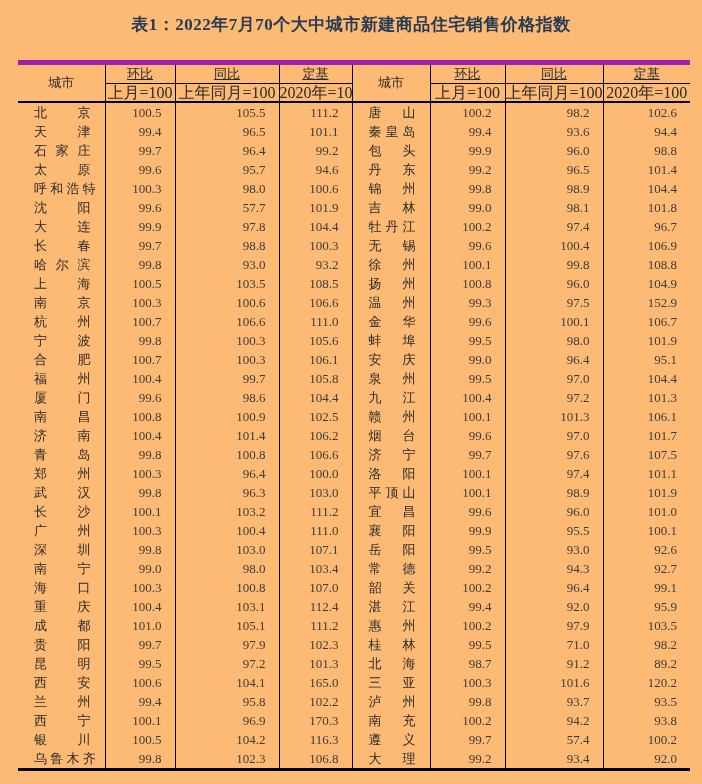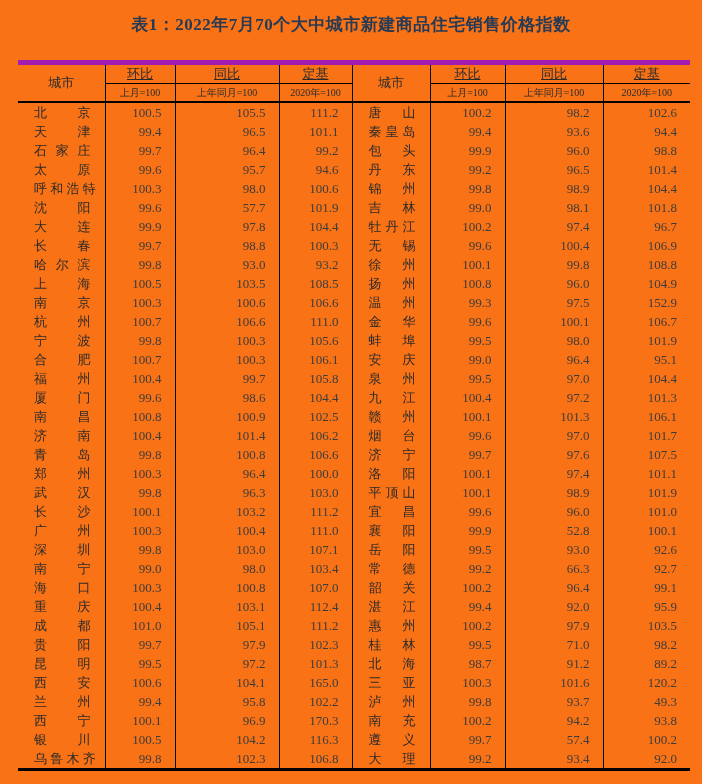--- a/index.html
+++ b/index.html
@@ -4,21 +4,21 @@
 <style>
   html, body {
     margin: 0;
     padding: 0;
     background: #ffffff;
     font-family: "Liberation Serif", "DejaVu Serif", serif;
   }
   .page {
     width: 702px;
     height: 784px;
-    background: #f97316;
+    background: #fdba74;
     overflow: hidden;
     position: relative;
   }
   .title {
     margin: 13px 0 0 0;
     text-align: center;
     font-size: 17px;
     font-weight: bold;
     color: #263a55;
     letter-spacing: 0.5px;
@@ -38,21 +38,21 @@
     font-weight: normal;
     border-left: 1px solid #000;
     overflow: hidden;
     white-space: nowrap;
   }
   table.idx .no-bl { border-left: none; }
   thead th { font-size: 13px; color: #2b2b2b; text-align: center; }
   thead tr.h-top th { height: 18px; line-height: 18px; }
   thead tr.h-top th.metric { border-bottom: 1px solid #000; text-decoration: underline; }
   thead tr.h-sub th {
-    height: 17px; line-height: 17px; font-size: 10px;
+    height: 17px; line-height: 17px; font-size: 16px;
     border-bottom: 2px solid #000;
   }
   thead th.city-h {
     border-bottom: 2px solid #000;
     vertical-align: middle;
   }
   tbody td {
     height: 19px;
     line-height: 19px;
     font-size: 13px;
@@ -327,41 +327,41 @@
           <td class="num">96.0</td>
           <td class="num">101.0</td>
         </tr>
         <tr>
           <td class="city no-bl">广 州</td>
           <td class="num">100.3</td>
           <td class="num">100.4</td>
           <td class="num">111.0</td>
           <td class="city">襄 阳</td>
           <td class="num">99.9</td>
-          <td class="num">52.8</td>
+          <td class="num">95.5</td>
           <td class="num">100.1</td>
         </tr>
         <tr>
           <td class="city no-bl">深 圳</td>
           <td class="num">99.8</td>
           <td class="num">103.0</td>
           <td class="num">107.1</td>
           <td class="city">岳 阳</td>
           <td class="num">99.5</td>
           <td class="num">93.0</td>
           <td class="num">92.6</td>
         </tr>
         <tr>
           <td class="city no-bl">南 宁</td>
           <td class="num">99.0</td>
           <td class="num">98.0</td>
           <td class="num">103.4</td>
           <td class="city">常 德</td>
           <td class="num">99.2</td>
-          <td class="num">66.3</td>
+          <td class="num">94.3</td>
           <td class="num">92.7</td>
         </tr>
         <tr>
           <td class="city no-bl">海 口</td>
           <td class="num">100.3</td>
           <td class="num">100.8</td>
           <td class="num">107.0</td>
           <td class="city">韶 关</td>
           <td class="num">100.2</td>
           <td class="num">96.4</td>
@@ -418,21 +418,21 @@
           <td class="num">120.2</td>
         </tr>
         <tr>
           <td class="city no-bl">兰 州</td>
           <td class="num">99.4</td>
           <td class="num">95.8</td>
           <td class="num">102.2</td>
           <td class="city">泸 州</td>
           <td class="num">99.8</td>
           <td class="num">93.7</td>
-          <td class="num">49.3</td>
+          <td class="num">93.5</td>
         </tr>
         <tr>
           <td class="city no-bl">西 宁</td>
           <td class="num">100.1</td>
           <td class="num">96.9</td>
           <td class="num">170.3</td>
           <td class="city">南 充</td>
           <td class="num">100.2</td>
           <td class="num">94.2</td>
           <td class="num">93.8</td>

